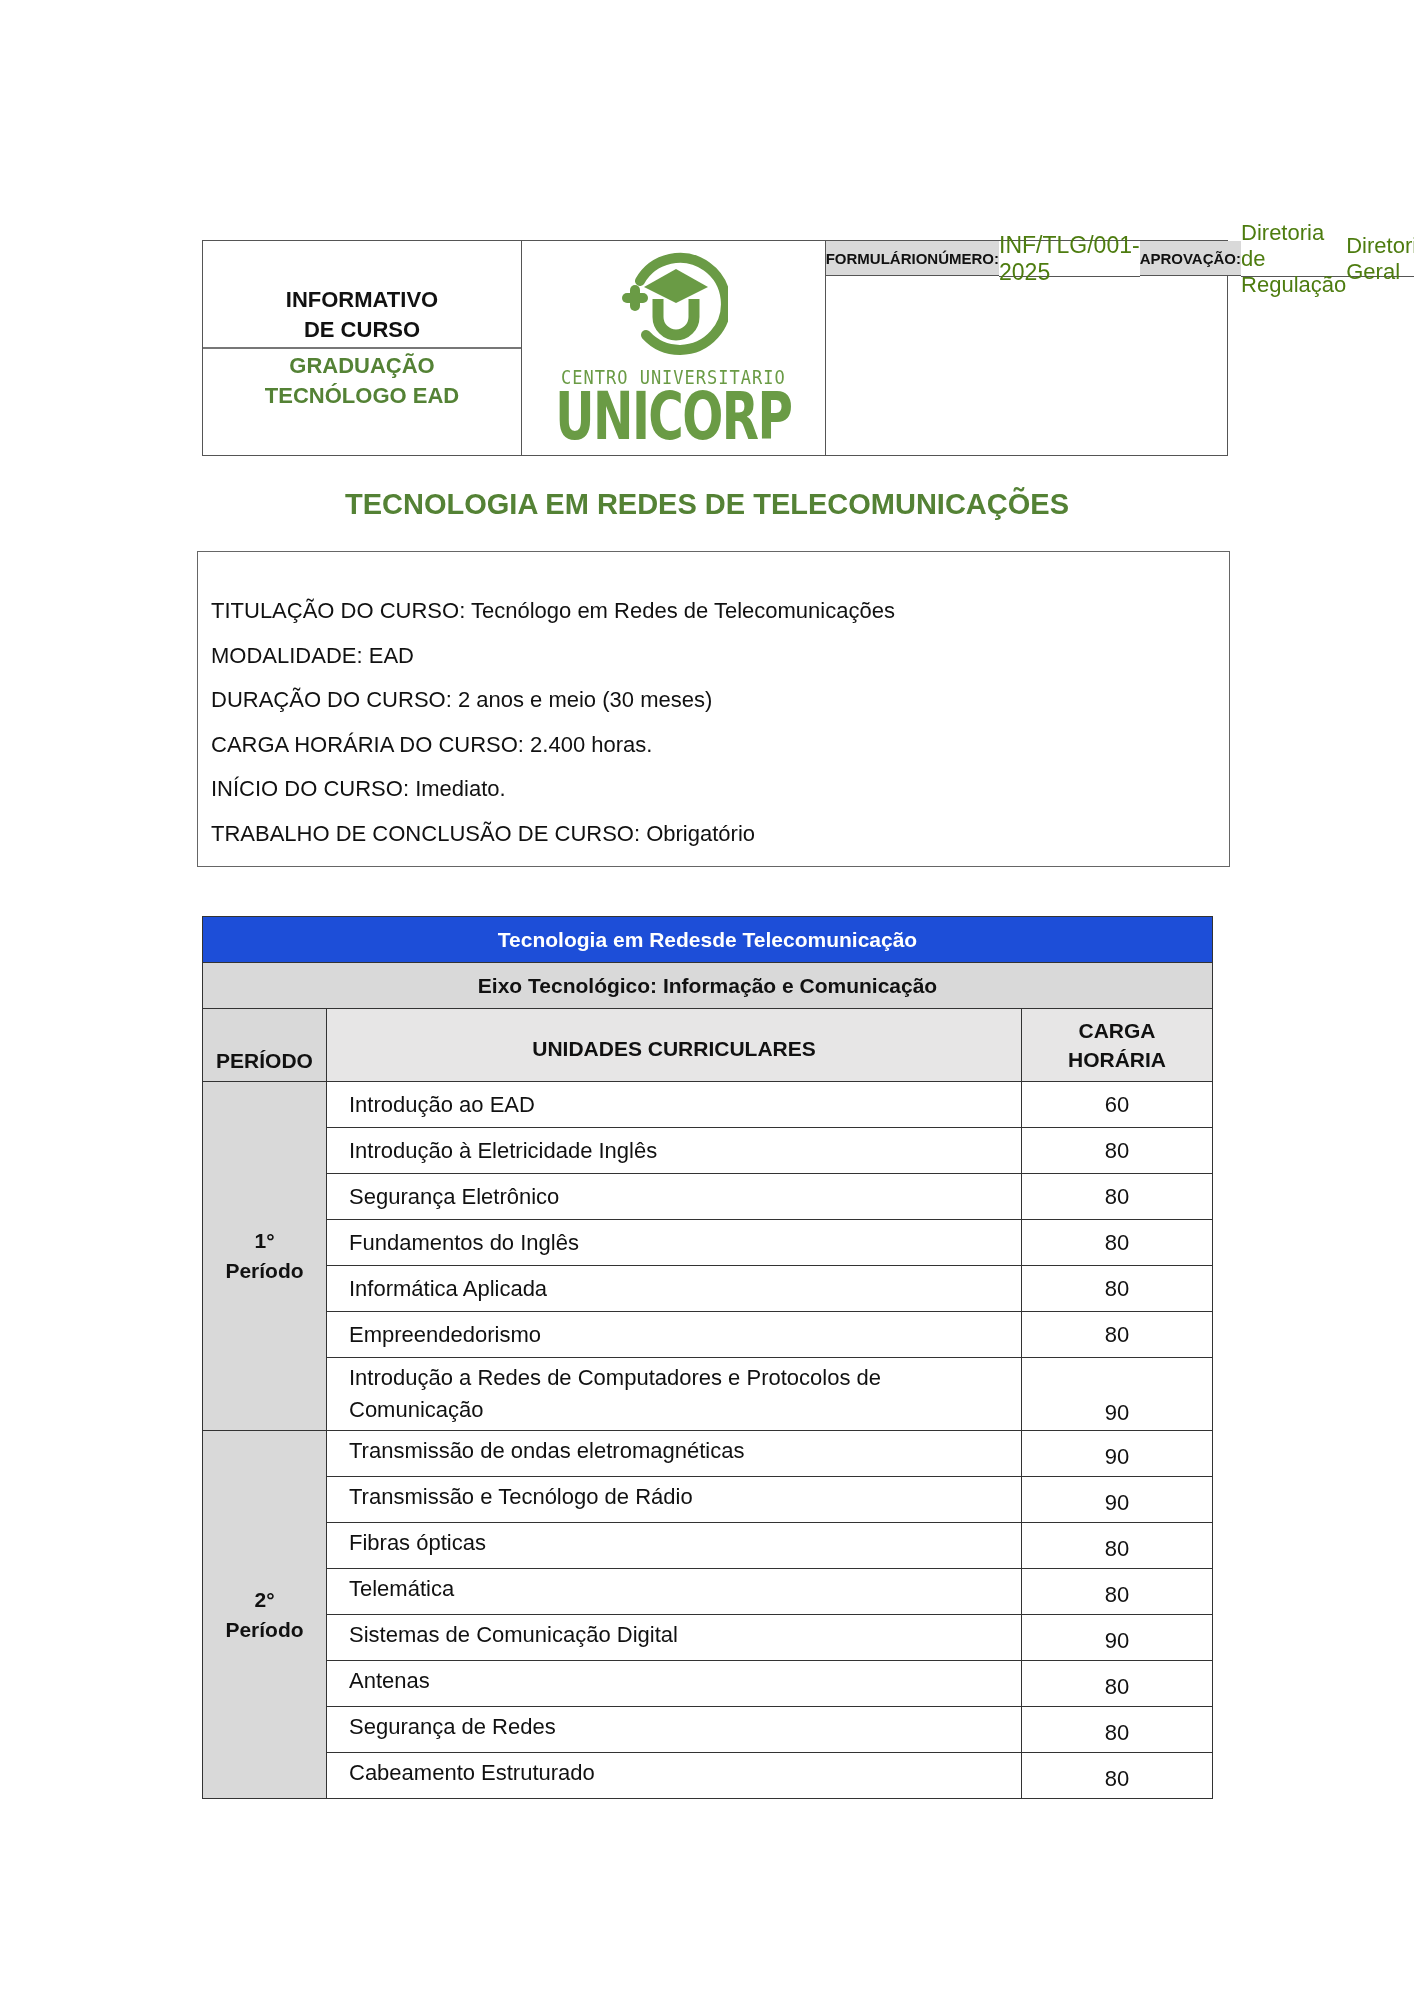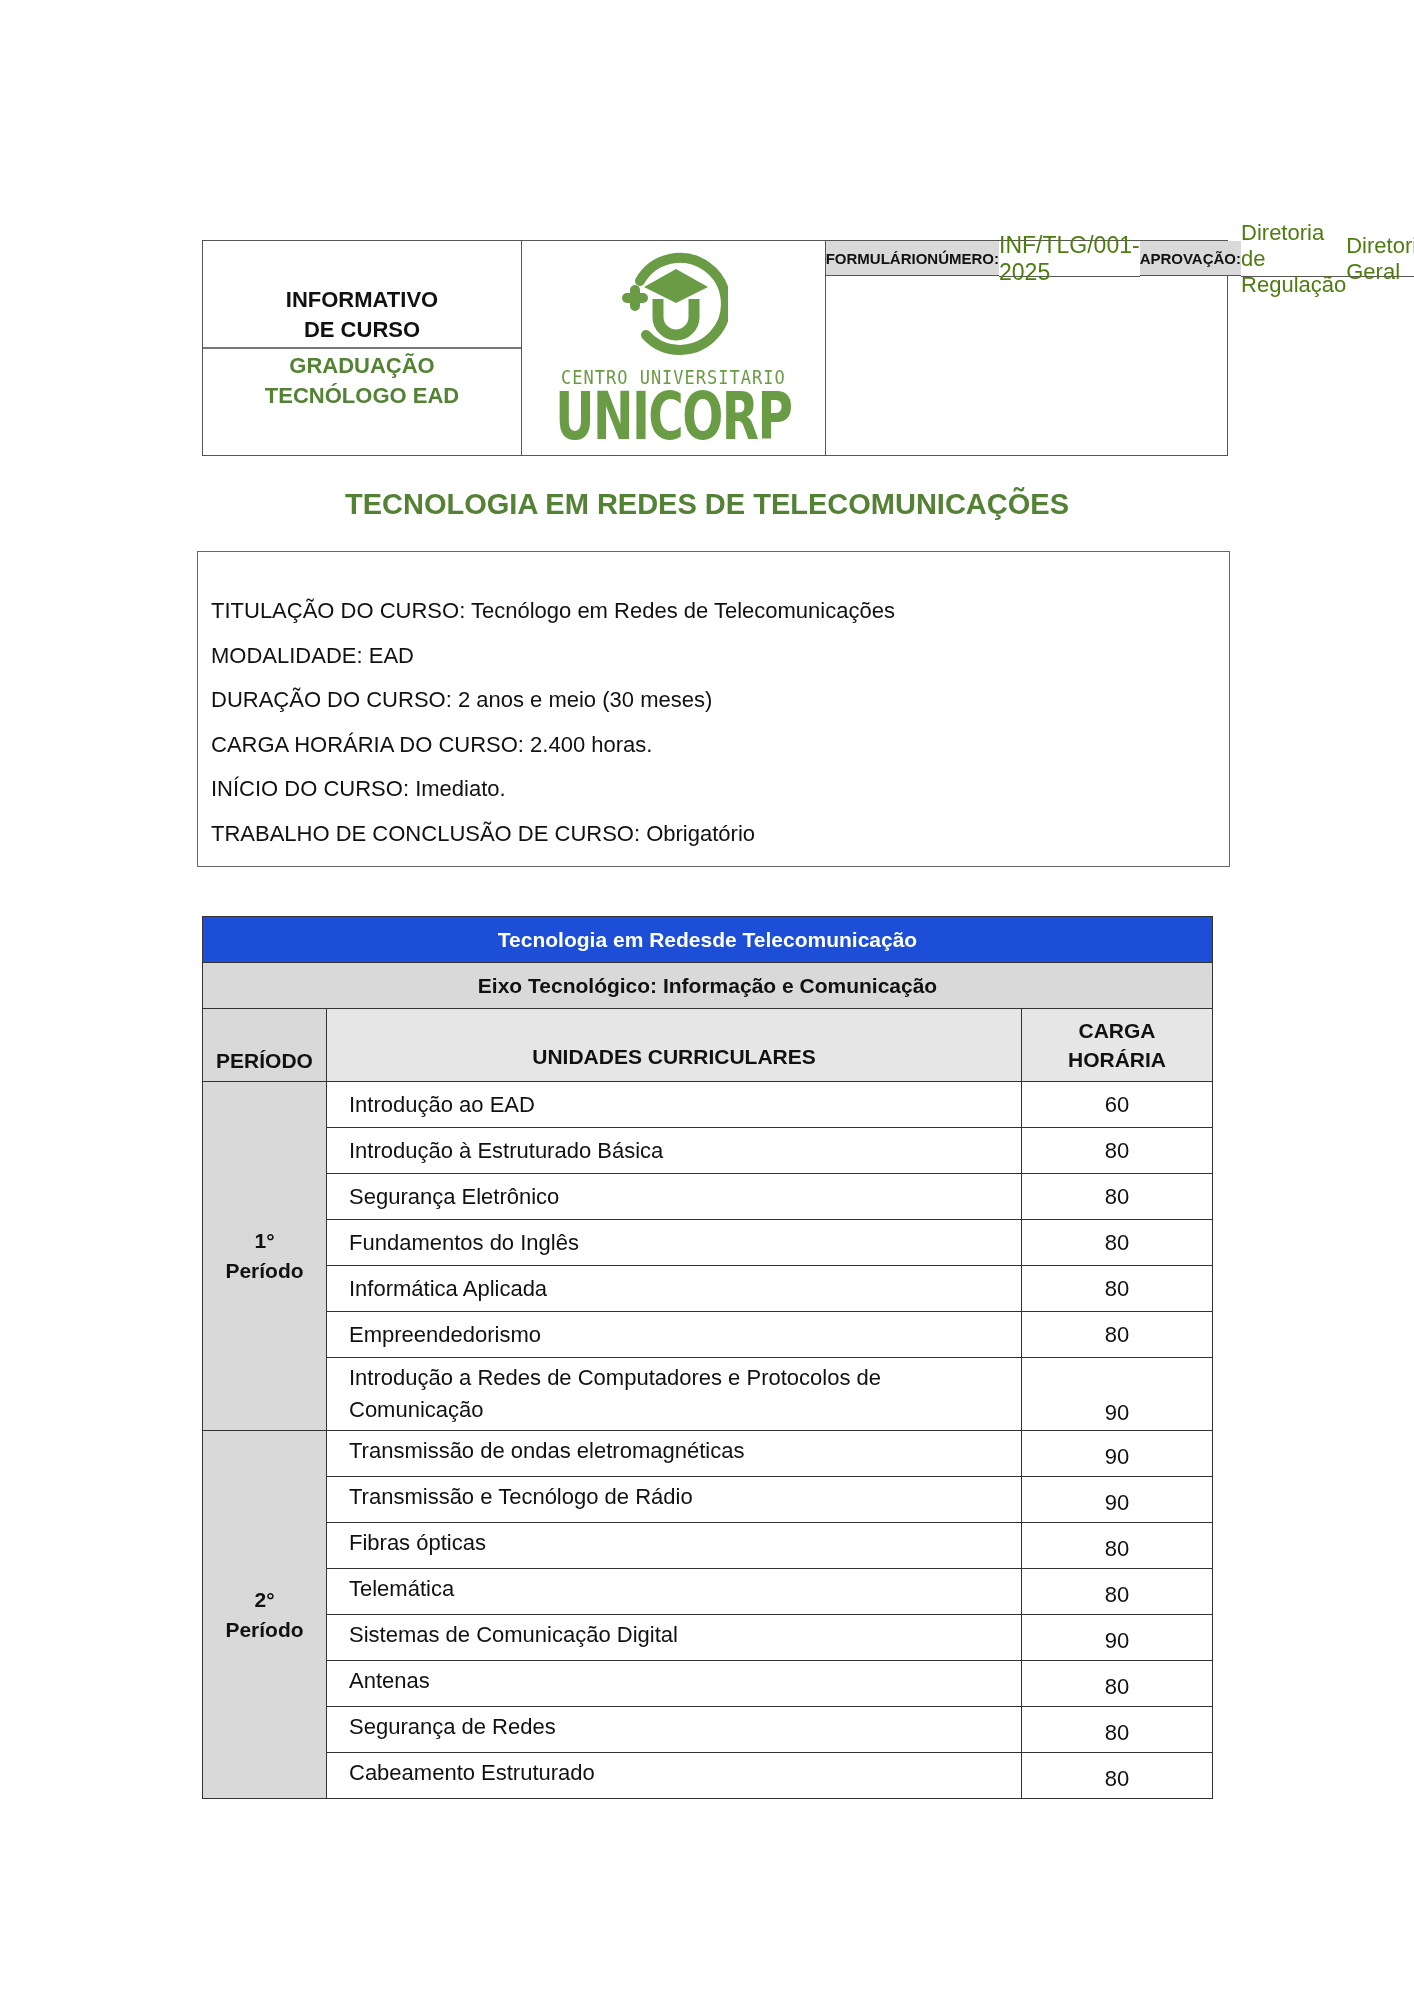--- a/index.html
+++ b/index.html
@@ -44,21 +44,21 @@
 
   
   #course { position: absolute; left: 202px; top: 916px; width: 1010px;
             border-collapse: collapse; table-layout: fixed; }
   #course td, #course th { border: 1.5px solid #333; box-sizing: border-box; padding: 0; }
   #course .band-green { background: #1d4ed8; color: #fff; font-weight: bold; font-size: 21px;
                         height: 46px; text-align: center; }
   #course .band-gray { background: #d9d9d9; font-weight: bold; font-size: 21px;
                        height: 46px; text-align: center; }
   #course th.h-period { background: #d9d9d9; font-size: 21px; height: 73px; vertical-align: bottom; padding-bottom: 8px; }
-  #course th.h-units { background: #e7e6e6; font-size: 21px; vertical-align: bottom; padding-bottom: 12px; }
+  #course th.h-units { background: #e7e6e6; font-size: 21px; vertical-align: bottom; padding-bottom: 20px; }
   #course th.h-carga { background: #e7e6e6; font-size: 21px; line-height: 29px; vertical-align: middle; }
   #course td.period { background: #d9d9d9; font-weight: bold; font-size: 21px; text-align: center;
                       line-height: 30px; vertical-align: middle; }
   #course td.unit { font-size: 22px; height: 46px; padding-left: 22px; vertical-align: middle; line-height: 32px; }
   #course td.unit.top { vertical-align: top; padding-top: 4px; }
   #course td.hrs { font-size: 22px; text-align: center; vertical-align: middle; }
   #course td.hrs.low { vertical-align: bottom; padding-bottom: 4px; }
   #course tr.double td.unit { height: 73px; padding-top: 0; }
 </style>
 </head>
@@ -136,21 +136,21 @@
     <tbody id="course-body">
       <tr>
         <td class="period" rowspan="7">
           <div>1°</div>
           <div>Período</div>
         </td>
         <td class="unit">Introdução ao EAD</td>
         <td class="hrs">60</td>
       </tr>
       <tr>
-        <td class="unit">Introdução à Estruturado Básica</td>
+        <td class="unit">Introdução à Eletricidade Inglês</td>
         <td class="hrs">80</td>
       </tr>
       <tr>
         <td class="unit">Segurança Eletrônico</td>
         <td class="hrs">80</td>
       </tr>
       <tr>
         <td class="unit">Fundamentos do Inglês</td>
         <td class="hrs">80</td>
       </tr>

